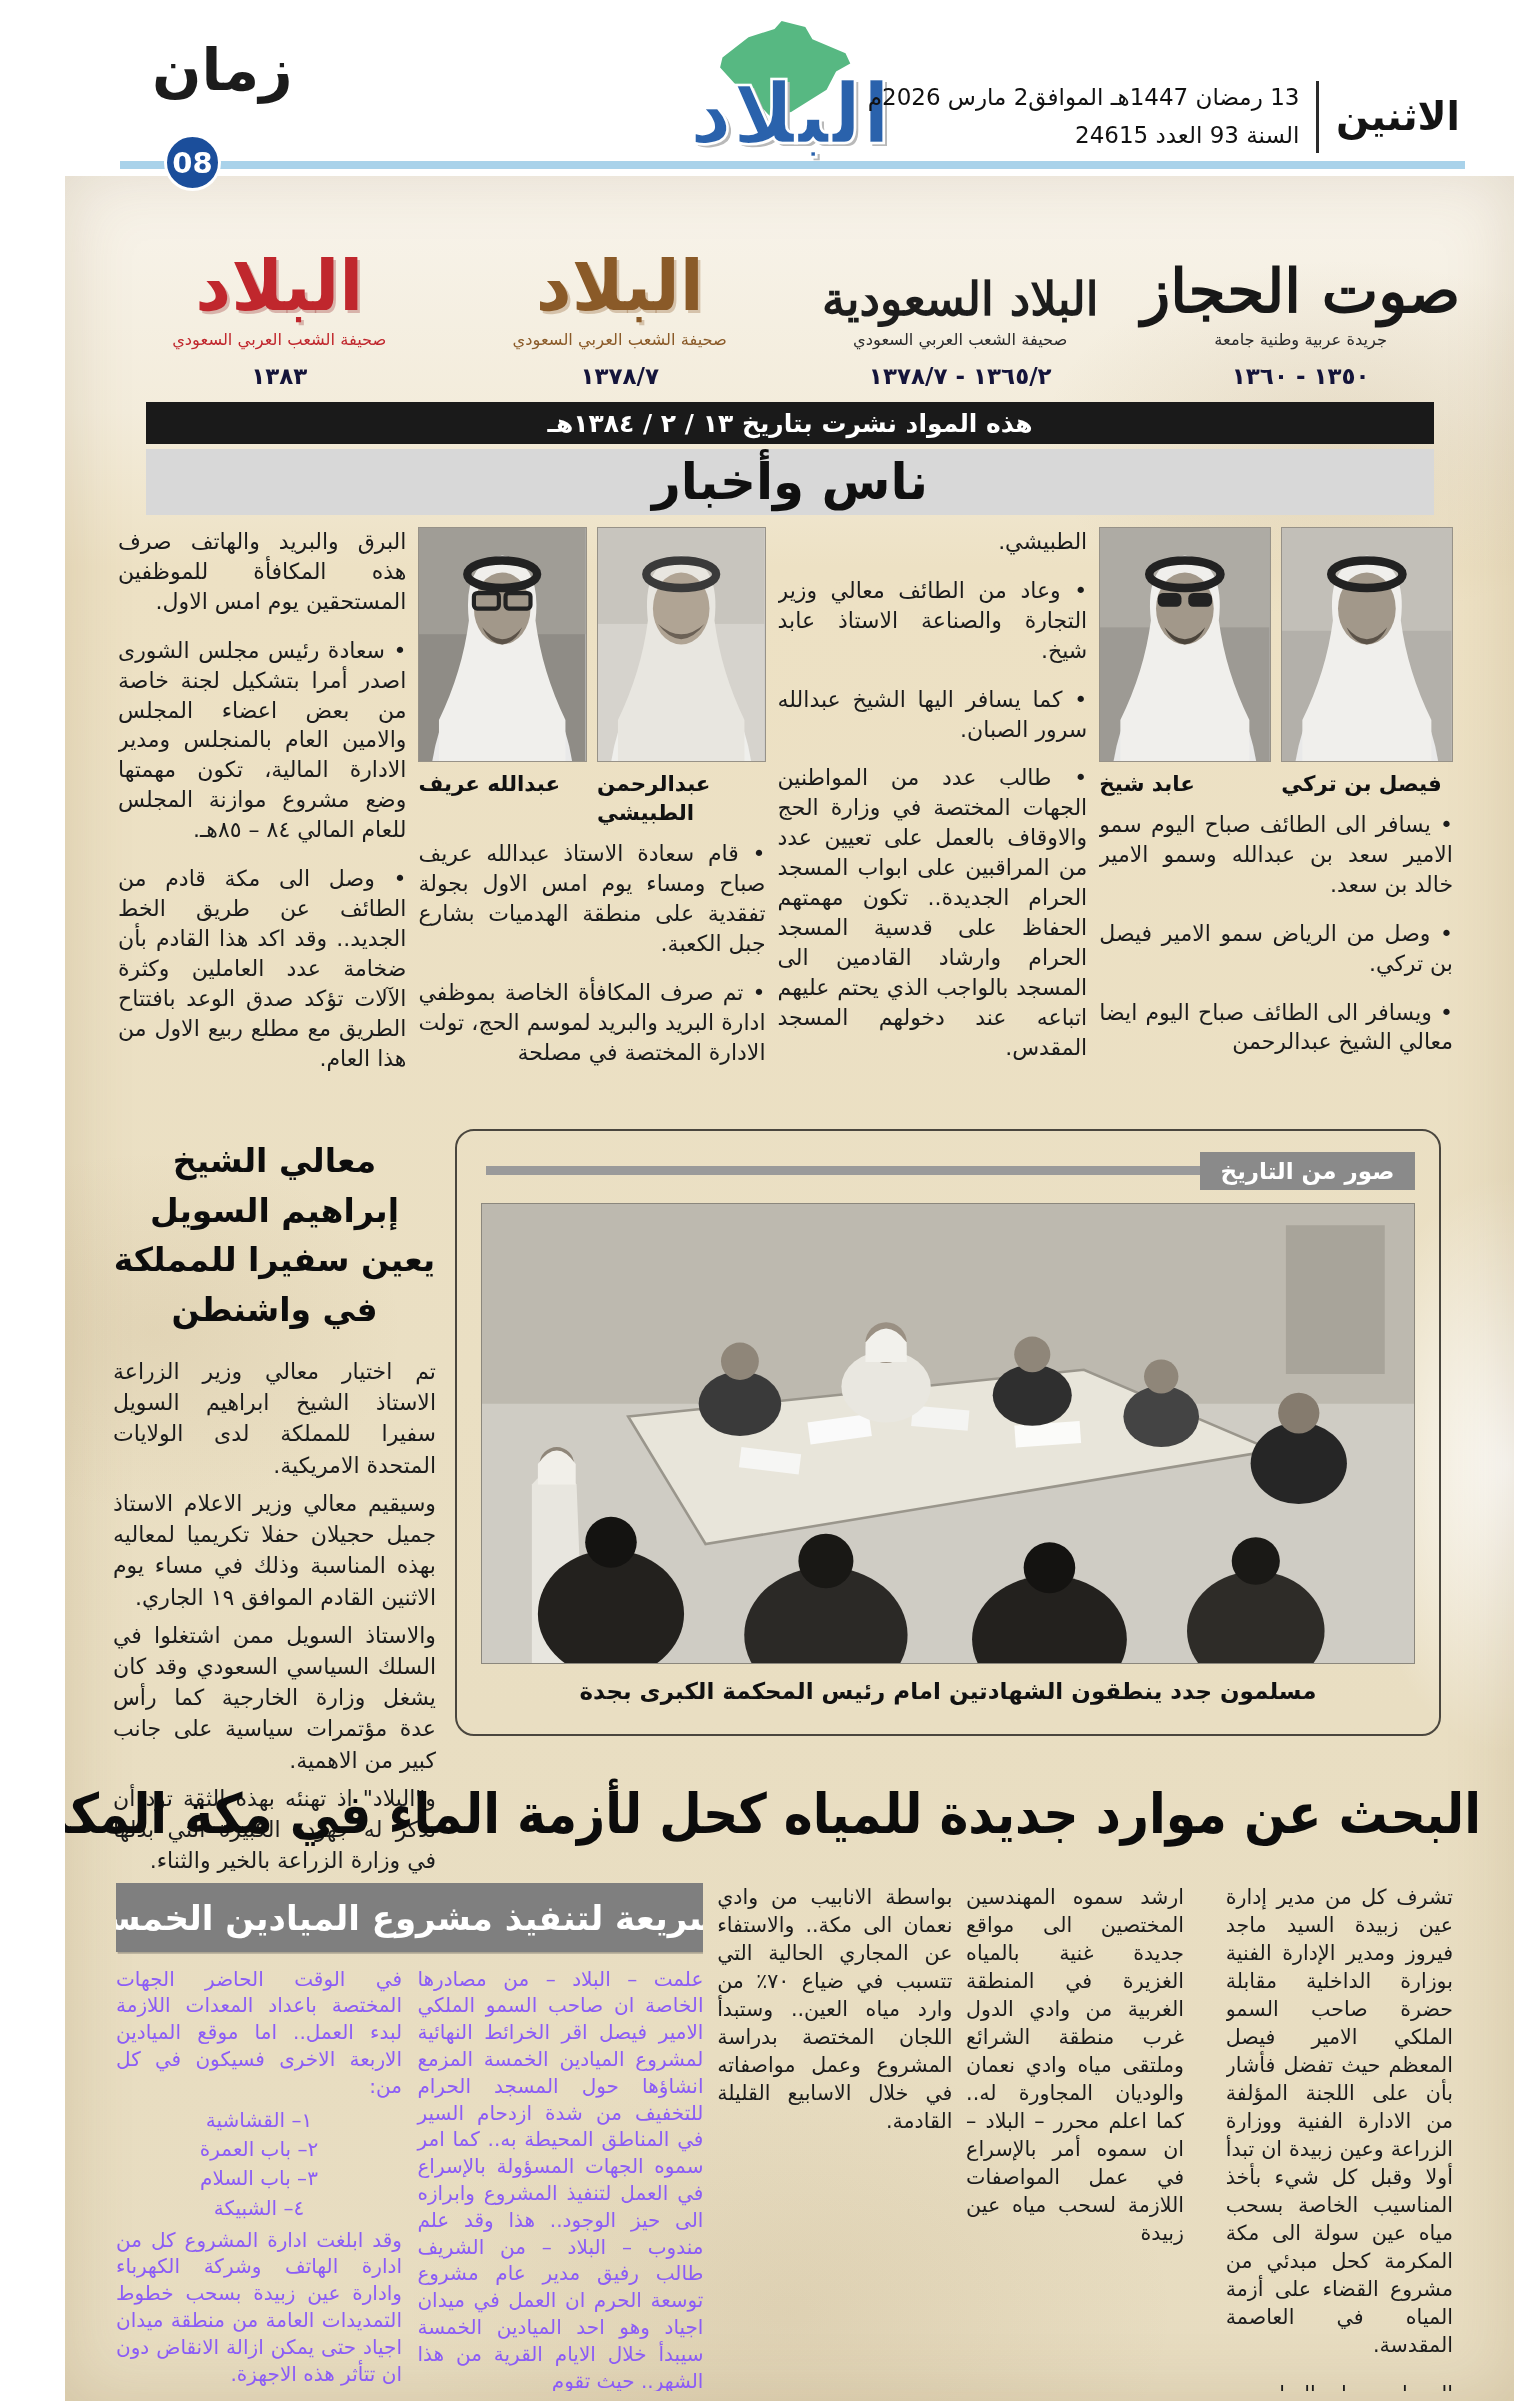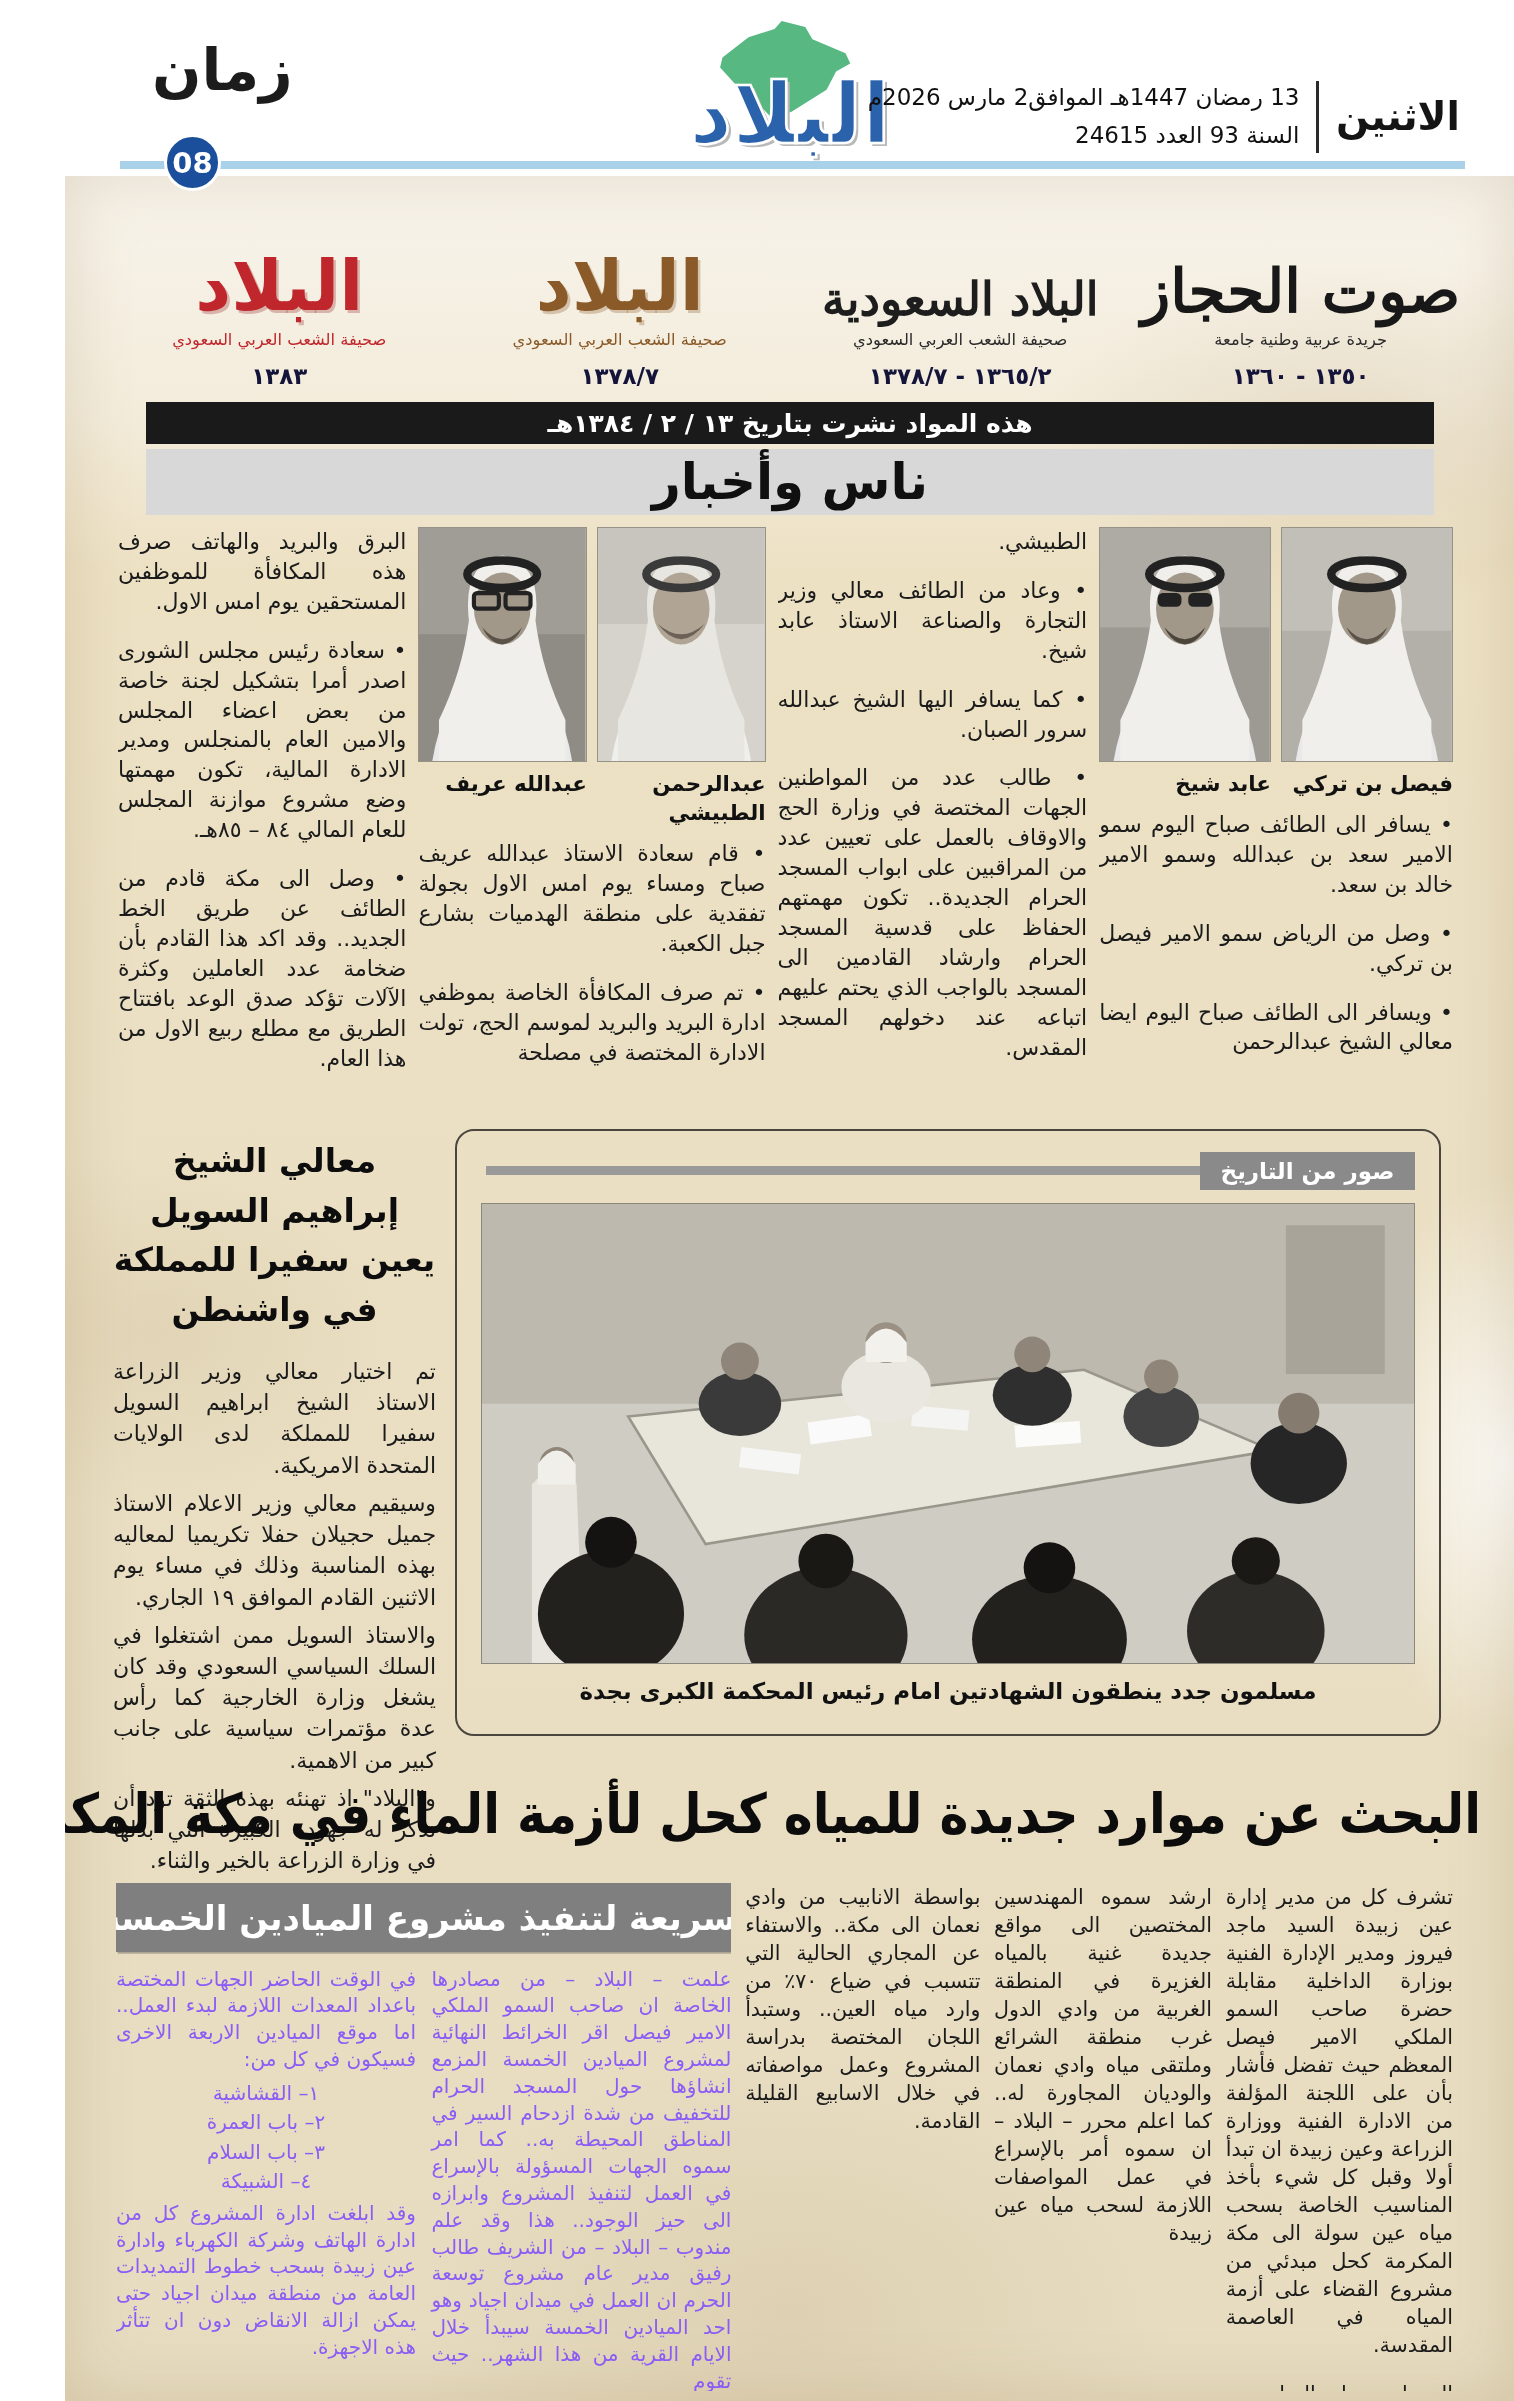--- a/index.html
+++ b/index.html
@@ -54,21 +54,21 @@
     display:flex; align-items:center; justify-content:center; font-size:25px; font-weight:bold; z-index:3;margin-top:8px; }
   .news-title-bar { position:absolute; top:449px; left:81px; right:81px; height:66px; background:#d8d8d8;
     display:flex; align-items:center; justify-content:center; font-size:50px; font-weight:bold; color:#101010; z-index:3; }
 
   
   .news-grid { position:absolute; top:527px; right:62px; left:53px; height:593px; display:flex; direction:rtl; gap:12px; z-index:3; }
   .ncol { font-size:22px; line-height:1.36; text-align:justify; color:#1b1b1b; overflow:hidden; }
   .ncol-1 { flex:0 0 26.5%; } .ncol-2 { flex:0 0 23.2%; } .ncol-3 { flex:0 0 26%; } .ncol-4 { flex:1; }
   .npara { margin-bottom:19px; }
   .photo-pair { display:flex; direction:rtl; gap:10.3px; margin-bottom:12px; }
-  .photo-card { flex:1; text-align:right; }
+  .photo-card { flex:1; text-align:left; }
   .photo-frame { height:235px; background:#c9c9c9; border:0.9px solid #979288; overflow:hidden; }
   .photo-frame svg { width:100%; height:100%; display:block; }
   .photo-name { font-weight:bold; font-size:21.4px; margin-top:6.9px; color:#111; }
 
   
   .history-box { position:absolute; top:1129px; right:74px; width:986px; height:607px; border:2.6px solid #4a463e;
     border-radius:19px; padding:20.6px 24px 0; z-index:3; }
   .history-tag-row { display:flex; direction:rtl; align-items:center; margin-bottom:13.7px; }
   .history-tag { background:#8a8a8a; color:#fff; font-weight:bold; font-size:23px; padding:6px 20.6px; }
   .history-line { flex:1; height:8.6px; background:#9a9a9a; margin-left:5.1px; }
@@ -81,21 +81,21 @@
   .suwail-headline { font-size:33px; font-weight:bold; text-align:center; line-height:1.5; color:#0d0d0d; margin-bottom:22px; }
   .suwail-body p { font-size:22px; line-height:1.42; text-align:justify; color:#1b1b1b; margin-bottom:6.9px; }
 
   
   .water-headline { position:absolute; top:1786px; left:34px; right:34px; text-align:center; font-size:49px;
     font-weight:bold; color:#0c0c0c; white-space:nowrap; letter-spacing:-0.9px; transform:scaleY(1.12); z-index:3; }
 
   
   .bottom { position:absolute; top:1883px; right:62px; left:51px; height:508px; display:flex; direction:rtl; gap:13.7px; z-index:3; }
   .bcol { font-size:20.6px; line-height:1.36; text-align:justify; color:#1b1b1b; overflow:hidden; }
-  .bcol-1 { flex:0 0 17%; } .bcol-2 { flex:0 0 16.3%; } .bcol-3 { flex:0 0 17.6%; }
+  .bcol-1 { flex:0 0 17%;margin-left:28px; } .bcol-2 { flex:0 0 16.3%; } .bcol-3 { flex:0 0 17.6%; }
   .bcol p { margin-bottom:8.6px; }
   .bcol .gap-top { margin-top:20.6px; }
   .squares { flex:1; overflow:hidden; }
   .squares-head { height:69px; background:#7f7f7f; color:#fff; font-size:34px; font-weight:bold; letter-spacing:-0.9px;
     display:flex; align-items:center; justify-content:center; white-space:nowrap; margin-bottom:13.7px;
     box-shadow:1.7px 1.7px 0 rgba(60,60,60,.35); }
   .squares-cols { display:flex; direction:rtl; gap:15.4px; }
   .scol { flex:1; font-size:20px; line-height:1.34; text-align:justify; color:#8b5cf6; }
   .sq-item { text-align:center; margin:2.6px 0; }
   .scol p { margin-bottom:6.9px; }

